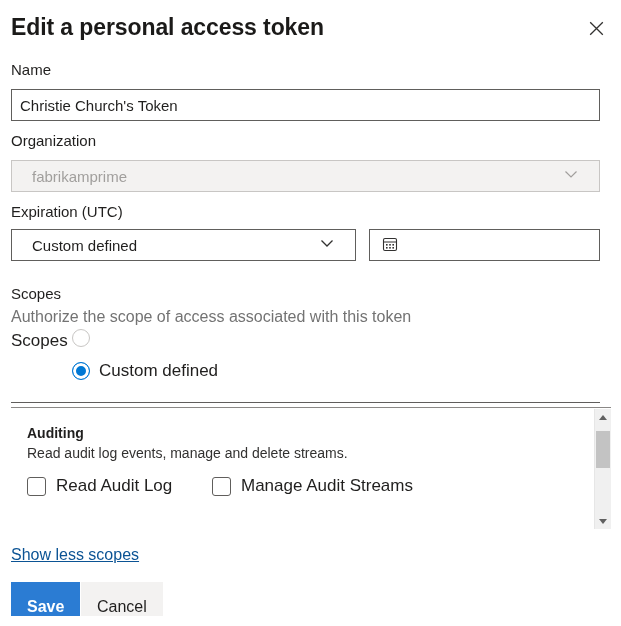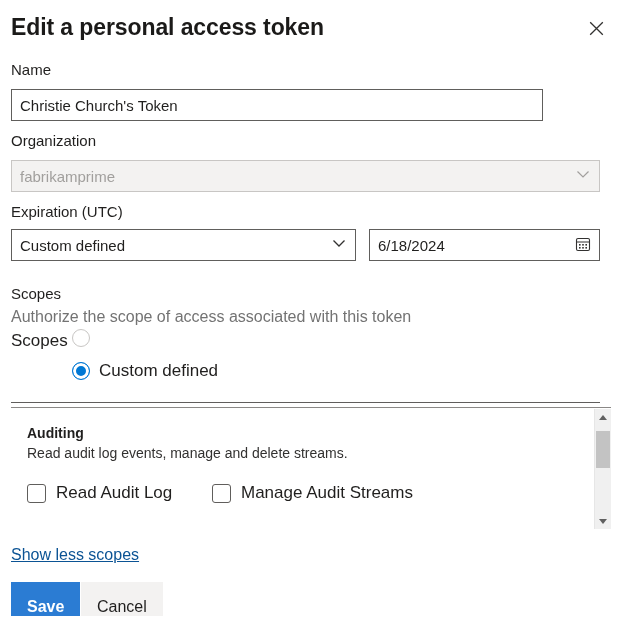--- a/index.html
+++ b/index.html
@@ -84,21 +84,21 @@
   }
 
   .combo {
     position: absolute;
     box-sizing: border-box;
     border: 1px solid #605e5c;
     background: #ffffff;
     height: 32px;
     display: flex;
     align-items: center;
-    padding: 0 8px;
+    padding: 0 20px;
     cursor: pointer;
   }
   .combo.disabled {
     background: #f3f2f1;
     border-color: #c8c6c4;
     cursor: default;
   }
   .combo-value {
     flex: 1;
     font-size: 15px;
@@ -236,21 +236,21 @@
     font-size: 14px;
     font-weight: bold;
     color: #201f1e;
     line-height: 18px;
     margin: 0 0 2px 0;
   }
   .scope-group-desc {
     font-size: 14px;
     color: #323130;
     line-height: 18px;
-    margin: 0 0 20px 0;
+    margin: 0 0 13px 0;
   }
   .checkbox-row {
     display: flex;
     align-items: center;
     margin-top: 12px;
   }
   .checkbox-item {
     display: flex;
     align-items: center;
     margin-right: 0;
@@ -364,21 +364,21 @@
     <button class="close-btn">
       <span>
         <svg width="15" height="15" viewBox="0 0 15 15">
           <path d="M1.2 1.2 L13.8 13.8 M13.8 1.2 L1.2 13.8" stroke="#323130" stroke-width="1.3" fill="none"></path>
         </svg>
       </span>
     </button>
   </div>
 
   <div class="field-label" style="top:60px;">Name</div>
-  <input class="textbox" style="left: 11px; top: 89px; width: 532px;" value="Christie Church's Token">
+  <input class="textbox" style="left: 11px; top: 89px; width: 589px;" value="Christie Church's Token">
 
   <div class="field-label" style="top:131px;">Organization</div>
   <div class="combo disabled" style="left:11px; top:160px; width:589px;">
     <span class="combo-value">fabrikamprime</span>
     <span class="chev">
       <svg width="16" height="16" viewBox="0 0 16 16">
         <path d="M2.5 5.5 L8 11 L13.5 5.5" stroke="#a19f9d" stroke-width="1.2" fill="none"></path>
       </svg>
     </span>
   </div>
@@ -386,21 +386,20 @@
   <div class="field-label" style="top:202px;">Expiration (UTC)</div>
   <div class="combo" style="left:11px; top:229px; width:345px;">
     <span class="combo-value">Custom defined</span>
     <span class="chev">
       <svg width="16" height="16" viewBox="0 0 16 16">
         <path d="M2.5 5.5 L8 11 L13.5 5.5" stroke="#323130" stroke-width="1.3" fill="none"></path>
       </svg>
     </span>
   </div>
   <div class="date-wrap" style="left:369px; top:229px; width:231px;">
-    <input class="date-value" value="6/18/2024" style="">
     <button class="cal-btn">
       <span>
         <svg width="16" height="16" viewBox="0 0 16 16">
           <rect x="1.5" y="2.5" width="13" height="12" rx="1.5" ry="1.5" fill="none" stroke="#323130" stroke-width="1.1"></rect>
           <line x1="1.5" y1="6" x2="14.5" y2="6" stroke="#323130" stroke-width="1"></line>
           <rect x="4" y="8" width="1.6" height="1.6" fill="#323130"></rect>
           <rect x="7.2" y="8" width="1.6" height="1.6" fill="#323130"></rect>
           <rect x="10.4" y="8" width="1.6" height="1.6" fill="#323130"></rect>
           <rect x="4" y="11" width="1.6" height="1.6" fill="#323130"></rect>
           <rect x="7.2" y="11" width="1.6" height="1.6" fill="#323130"></rect>

